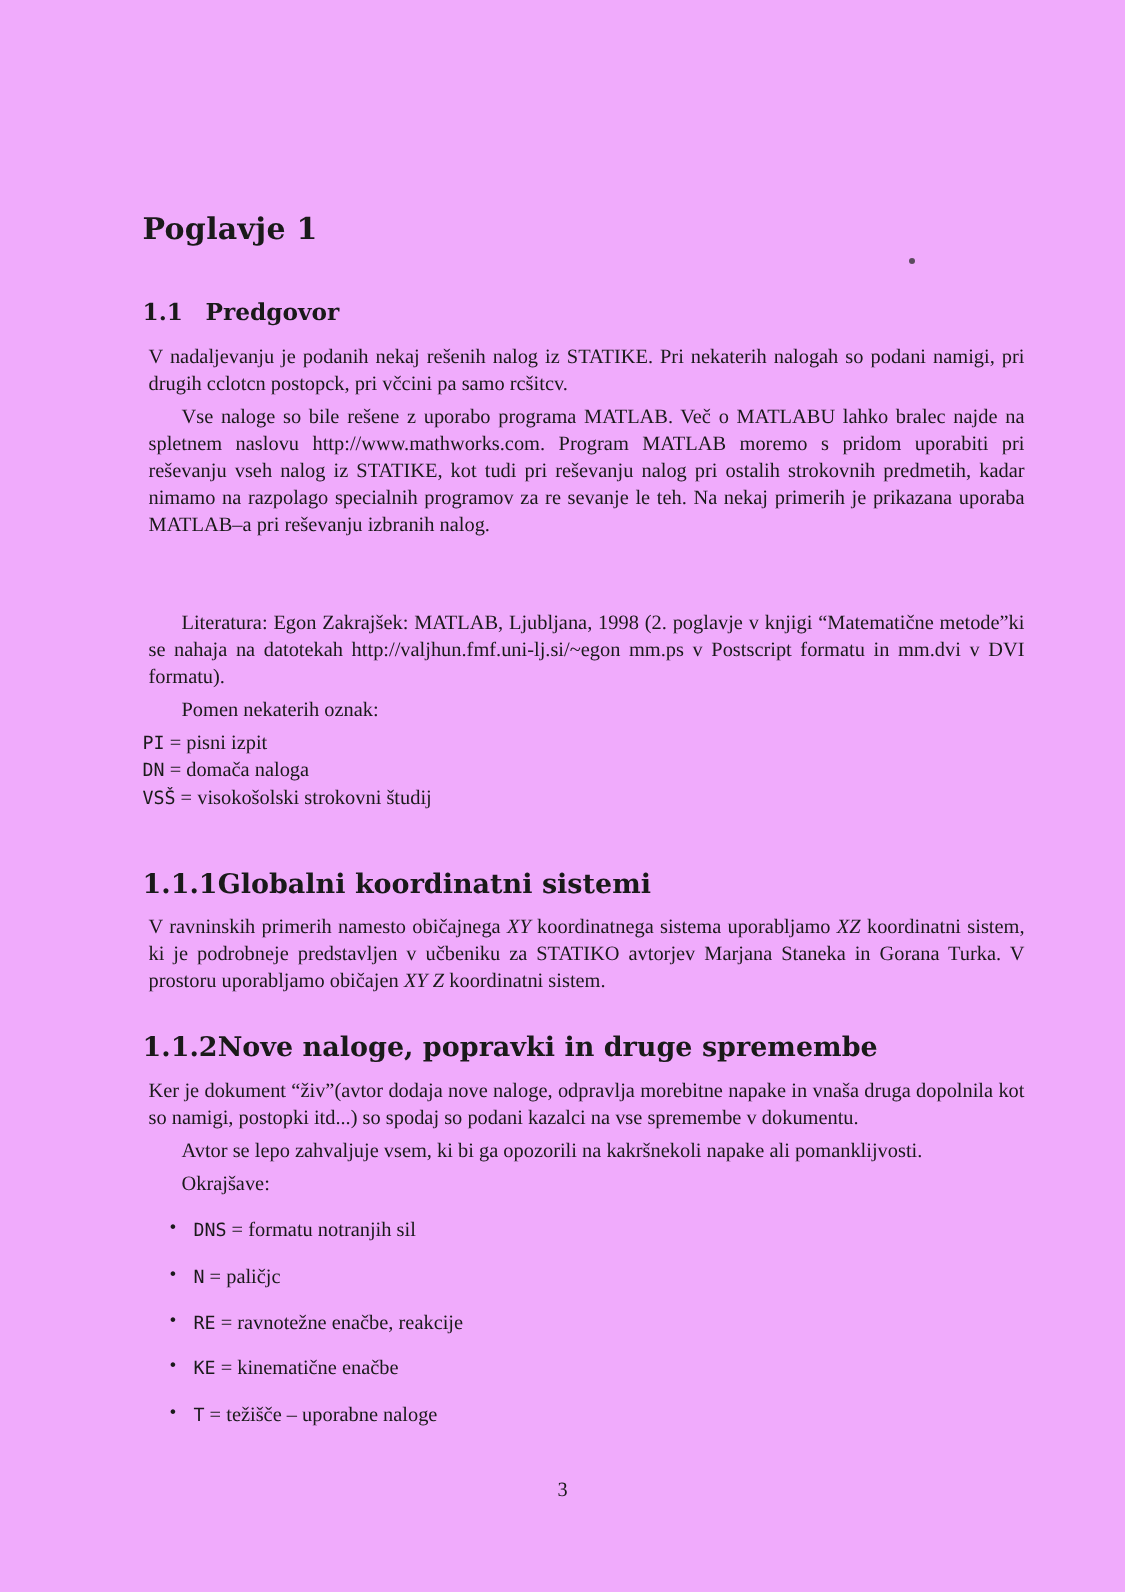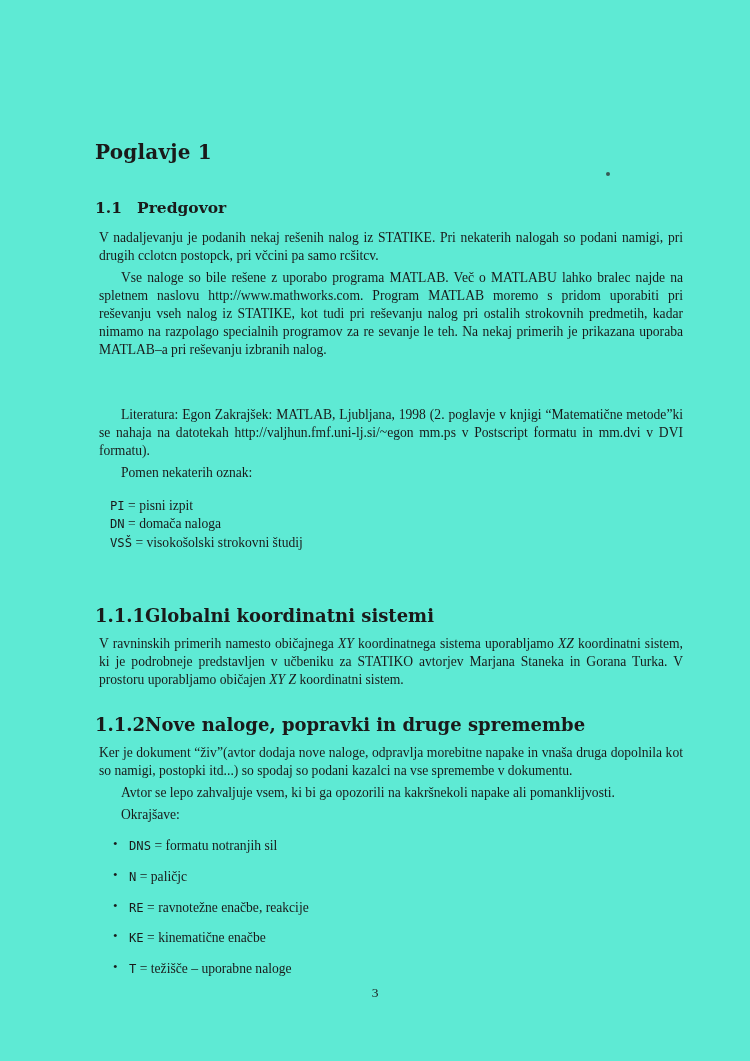--- a/index.html
+++ b/index.html
@@ -11,21 +11,21 @@
     width: 750px;
     height: 1061px;
     position: relative;
     font-family: "Liberation Serif", serif;
     color: #1a1a1a;
     overflow: hidden;
   }
   .page {
     position: absolute;
     inset: 0;
-    background: #5eead4;
+    background: #f0abfc;
   }
   .content {
     position: absolute;
     left: 95px;
     top: 140px;
     width: 592px;
   }
   .chapter-label {
     font-family: "DejaVu Serif", serif;
     font-weight: bold;
@@ -70,21 +70,21 @@
     text-indent: 22px;
   }
   .gap-sm { height: 9px; }
   .gap-md { height: 20px; }
   .gap-xl { height: 38px; }
   .mono {
     font-family: "DejaVu Sans Mono", monospace;
     font-size: 12.2px;
   }
   .abbrev-list {
-    margin: 15px;
+    margin: 0;
     padding: 0;
     list-style: none;
   }
   .abbrev-list li {
     font-size: 13.6px;
     line-height: 1.36;
   }
   .bullet-list {
     margin: 0;
     padding: 0 0 0 34px;

